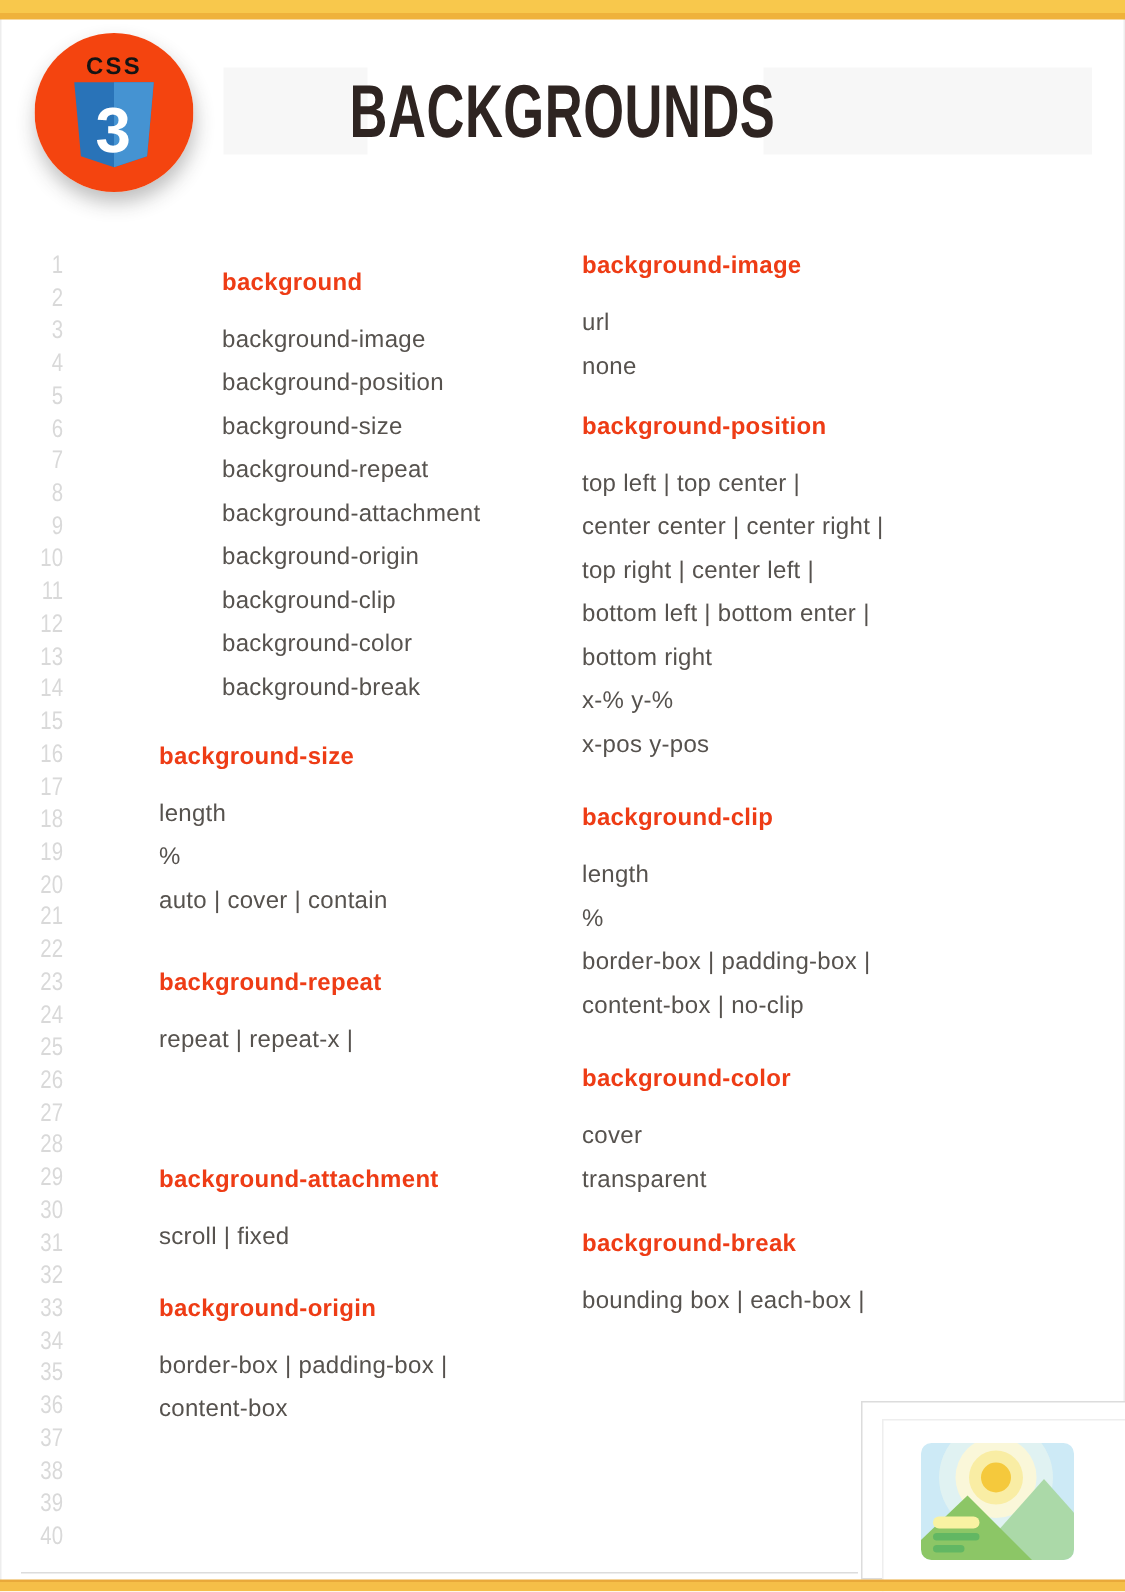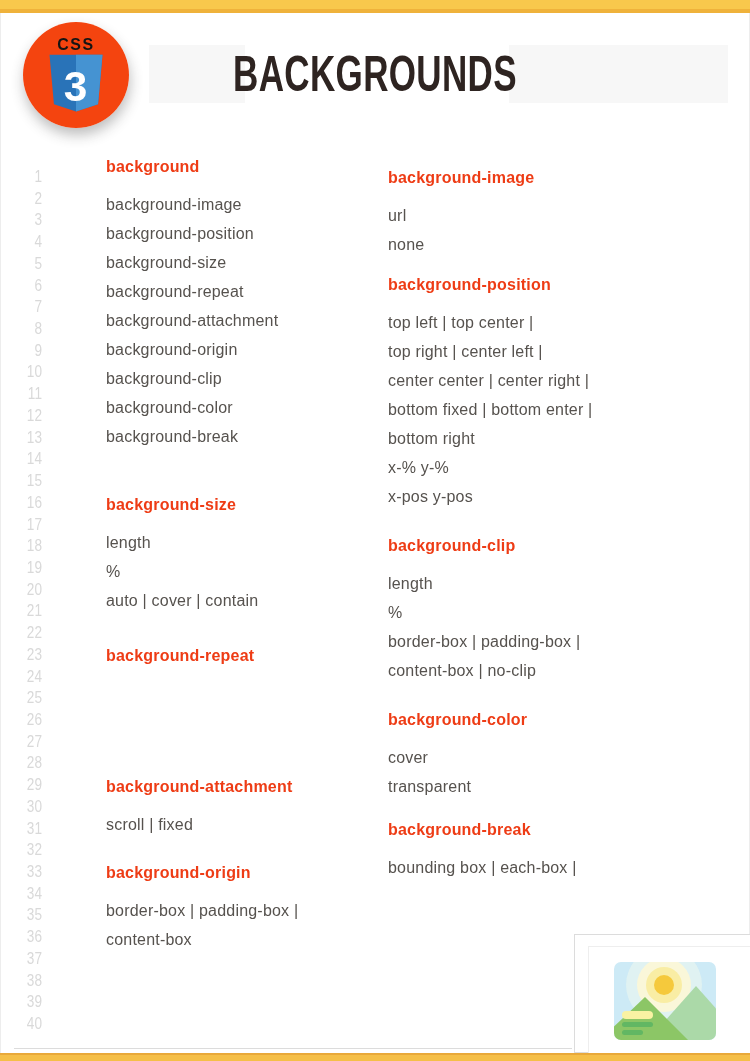--- a/index.html
+++ b/index.html
@@ -120,63 +120,64 @@
       <div class="line-number">34</div>
       <div class="line-number">35</div>
       <div class="line-number">36</div>
       <div class="line-number">37</div>
       <div class="line-number">38</div>
       <div class="line-number">39</div>
       <div class="line-number">40</div>
     </div>
 
   <div id="col-left" class="column">
-      <div class="group" style="top: 152px;">
+      <div class="group" style="top: 174px; margin-left: 42px;">
         <div class="prop-header">background</div>
         <div class="prop-item">background-image</div>
         <div class="prop-item">background-position</div>
         <div class="prop-item">background-size</div>
         <div class="prop-item">background-repeat</div>
         <div class="prop-item">background-attachment</div>
         <div class="prop-item">background-origin</div>
         <div class="prop-item">background-clip</div>
         <div class="prop-item">background-color</div>
         <div class="prop-item">background-break</div>
       </div>
       <div class="group" style="top: 490px;">
         <div class="prop-header">background-size</div>
         <div class="prop-item">length</div>
         <div class="prop-item">%</div>
         <div class="prop-item">auto | cover | contain</div>
       </div>
       <div class="group" style="top: 641px;">
         <div class="prop-header">background-repeat</div>
+        <div class="prop-item">repeat | repeat-x |</div>
       </div>
       <div class="group" style="top: 772px;">
         <div class="prop-header">background-attachment</div>
         <div class="prop-item">scroll | fixed</div>
       </div>
       <div class="group" style="top: 858px;">
         <div class="prop-header">background-origin</div>
         <div class="prop-item">border-box | padding-box |</div>
         <div class="prop-item">content-box</div>
       </div>
     </div>
   <div id="col-right" class="column">
       <div class="group" style="top: 163px;">
         <div class="prop-header">background-image</div>
         <div class="prop-item">url</div>
         <div class="prop-item">none</div>
       </div>
       <div class="group" style="top: 270px;">
         <div class="prop-header">background-position</div>
         <div class="prop-item">top left | top center |</div>
+        <div class="prop-item">center center | center right |</div>
         <div class="prop-item">top right | center left |</div>
-        <div class="prop-item">center center | center right |</div>
-        <div class="prop-item">bottom fixed | bottom enter |</div>
+        <div class="prop-item">bottom left | bottom enter |</div>
         <div class="prop-item">bottom right</div>
         <div class="prop-item">x-% y-%</div>
         <div class="prop-item">x-pos y-pos</div>
       </div>
       <div class="group" style="top: 531px;">
         <div class="prop-header">background-clip</div>
         <div class="prop-item">length</div>
         <div class="prop-item">%</div>
         <div class="prop-item">border-box | padding-box |</div>
         <div class="prop-item">content-box | no-clip</div>

